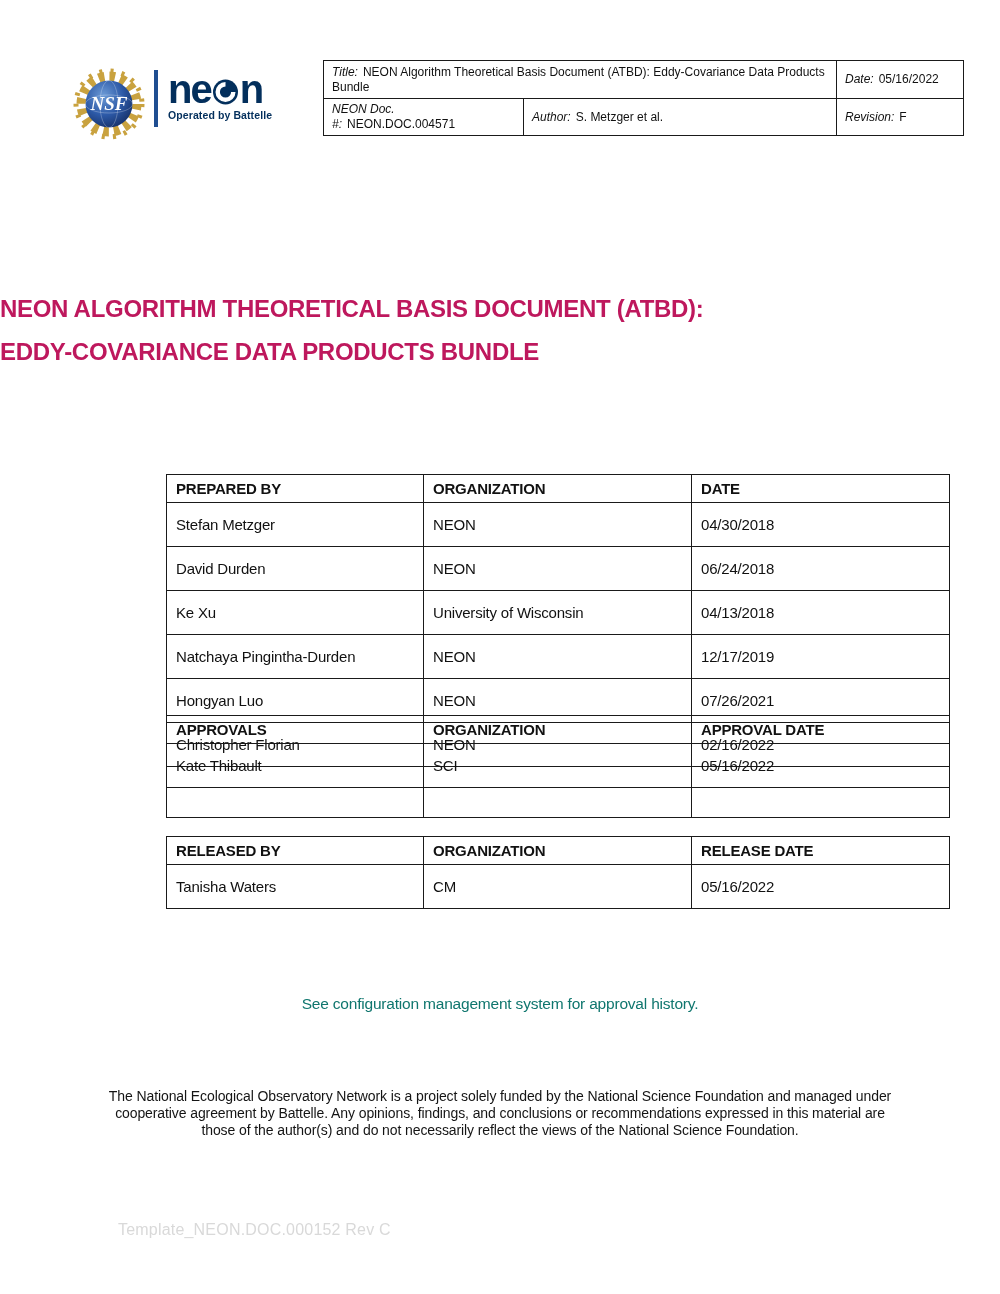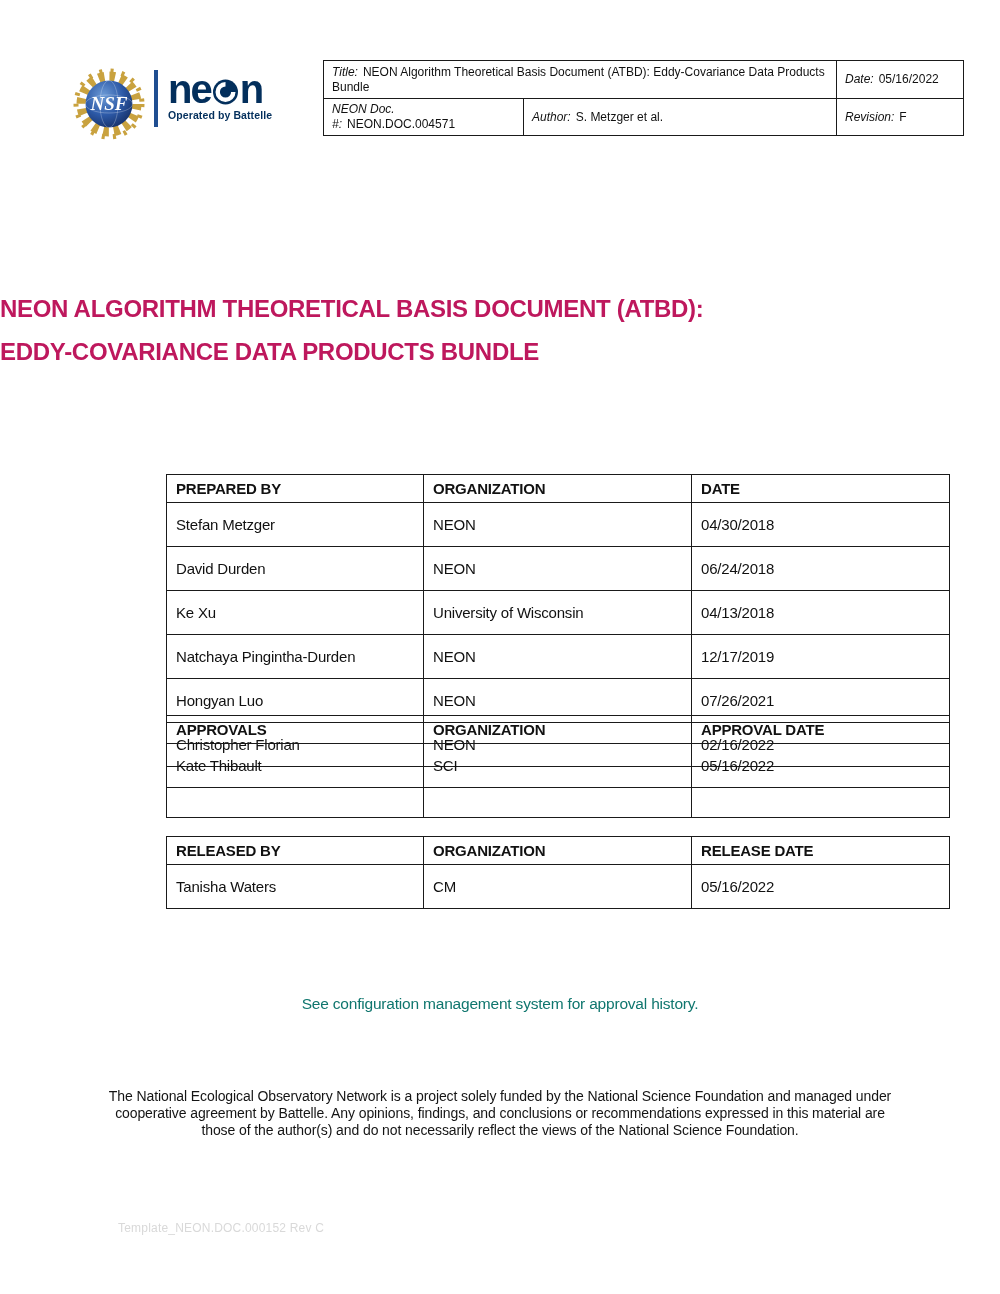--- a/index.html
+++ b/index.html
@@ -131,21 +131,21 @@
     text-align: center;
     font-size: 14px;
     line-height: 17px;
     letter-spacing: -0.1px;
     color: #141414;
   }
   .template-footer {
     position: absolute;
     top: 1221px;
     left: 118px;
-    font-size: 12px;
+    font-size: 16px;
     color: #d9d9d9;
     letter-spacing: 0.2px;
   }
 </style>
 </head>
 <body>
 
 <div class="page">
 
   <div class="logo-block">

